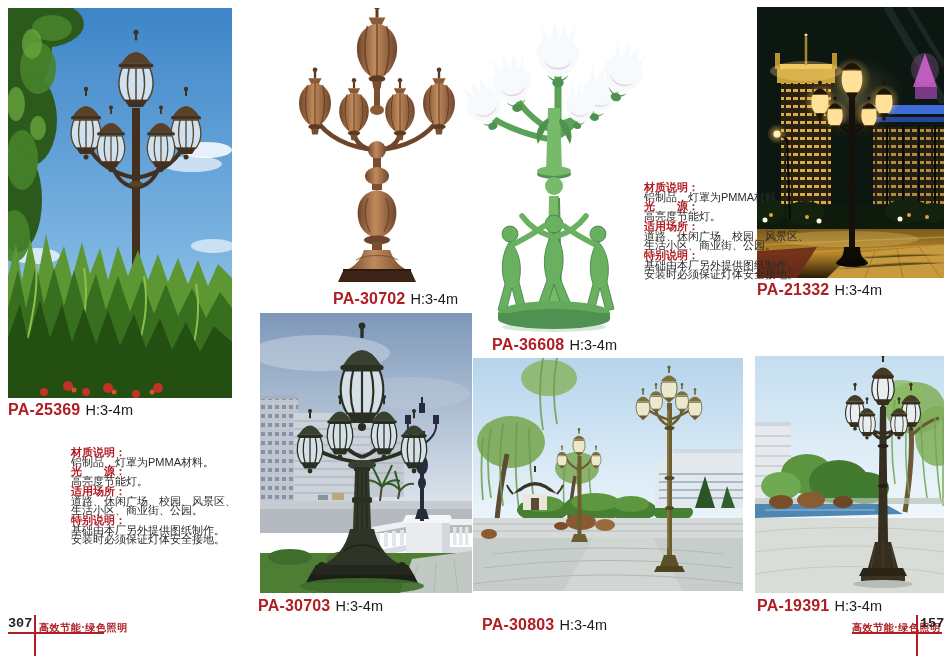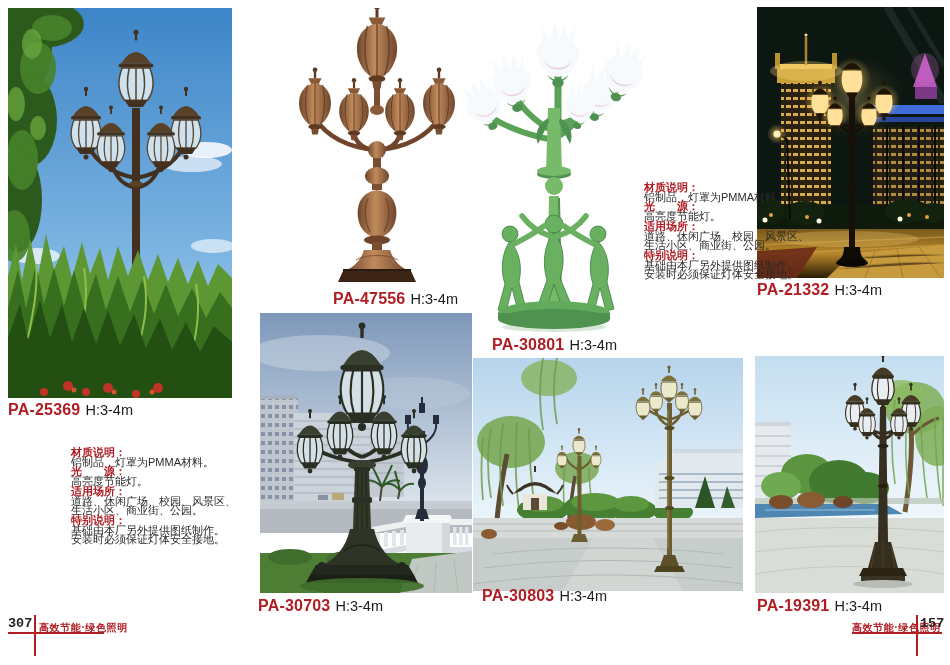--- a/index.html
+++ b/index.html
@@ -538,32 +538,32 @@
       <path d="M108,212 L148,212 L152,220 L104,220 Z" fill="#2c2516"></path>
       <rect x="106" y="220" width="44" height="5" fill="#3a3222"></rect>
       <ellipse cx="128" cy="228" rx="30" ry="4" fill="#b8bcb6"></ellipse>
     </svg>
   </figure>
 
   <div class="plabel" style="left:8px;top:401px">
     <span class="code">PA-25369</span><span class="ht">H:3-4m</span>
   </div>
   <div class="plabel" style="left:333px;top:290px">
-    <span class="code">PA-47556</span><span class="ht">H:3-4m</span>
+    <span class="code">PA-30702</span><span class="ht">H:3-4m</span>
   </div>
   <div class="plabel" style="left:492px;top:336px">
-    <span class="code">PA-30801</span><span class="ht">H:3-4m</span>
+    <span class="code">PA-36608</span><span class="ht">H:3-4m</span>
   </div>
   <div class="plabel" style="left:757px;top:281px">
     <span class="code">PA-21332</span><span class="ht">H:3-4m</span>
   </div>
   <div class="plabel" style="left:258px;top:597px">
     <span class="code">PA-30703</span><span class="ht">H:3-4m</span>
   </div>
-  <div class="plabel" style="left:482px;top:587px">
+  <div class="plabel" style="left:482px;top:616px">
     <span class="code">PA-30803</span><span class="ht">H:3-4m</span>
   </div>
   <div class="plabel" style="left:757px;top:597px">
     <span class="code">PA-19391</span><span class="ht">H:3-4m</span>
   </div>
 
   <div class="spec" style="left:71px;top:448px">
     <div class="sh">材质说明：</div>
     <div>铝制品，灯罩为PMMA材料。</div>
     <div class="sh">光　　源：</div>

